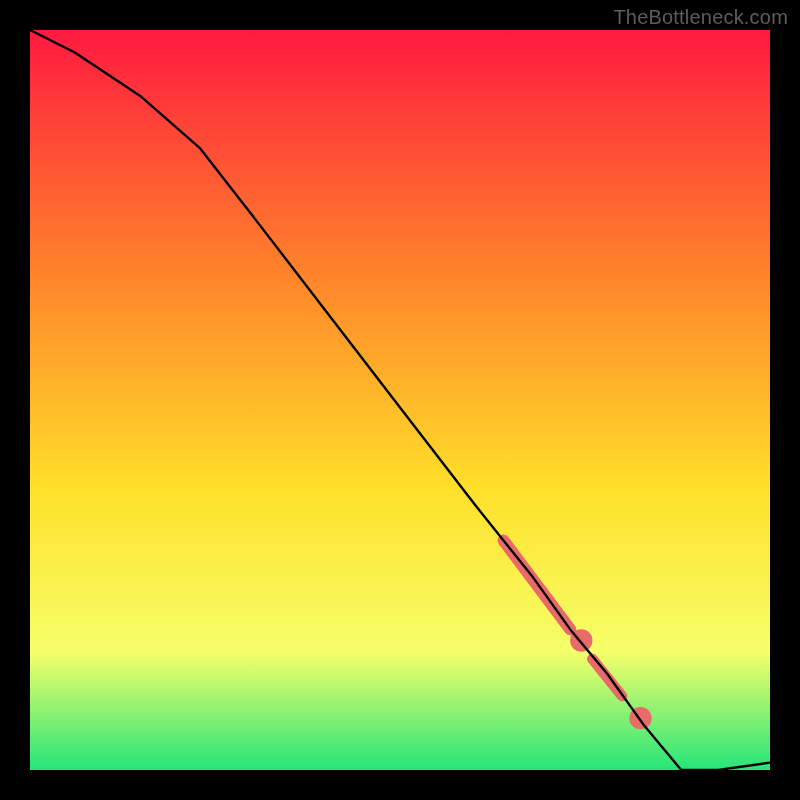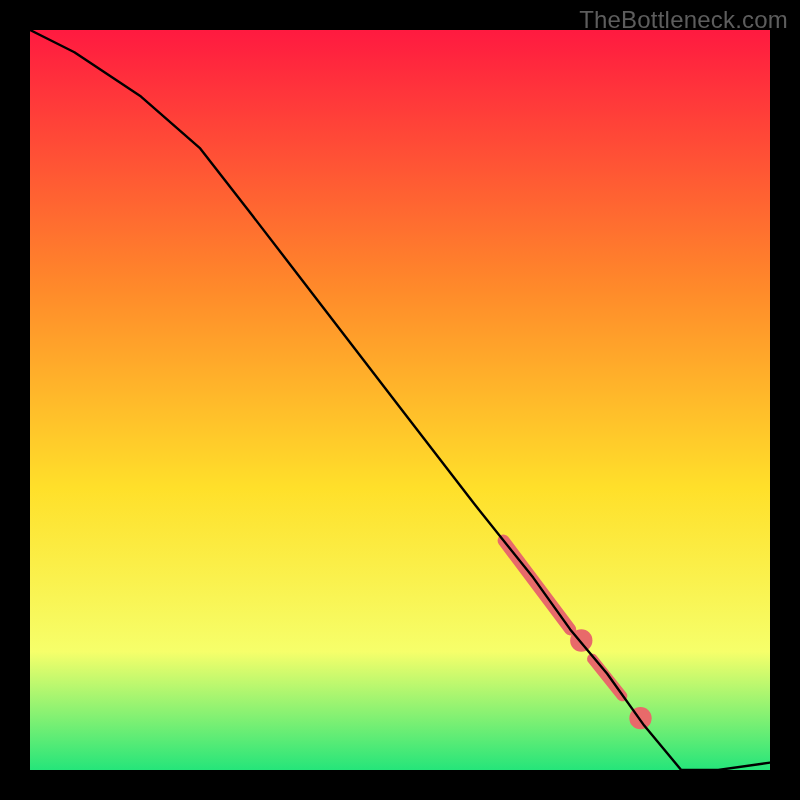--- a/index.html
+++ b/index.html
@@ -15,21 +15,21 @@
     position: relative;
     width: 800px;
     height: 800px;
     background: #000;
   }
   .watermark {
     position: absolute;
     top: 6px;
     right: 12px;
     color: #5d5d5d;
-    font-size: 24px;
+    font-size: 20px;
     letter-spacing: 0.2px;
     z-index: 10;
     user-select: none;
   }
   .plot {
     position: absolute;
     left: 30px;
     top: 30px;
     width: 740px;
     height: 740px;

